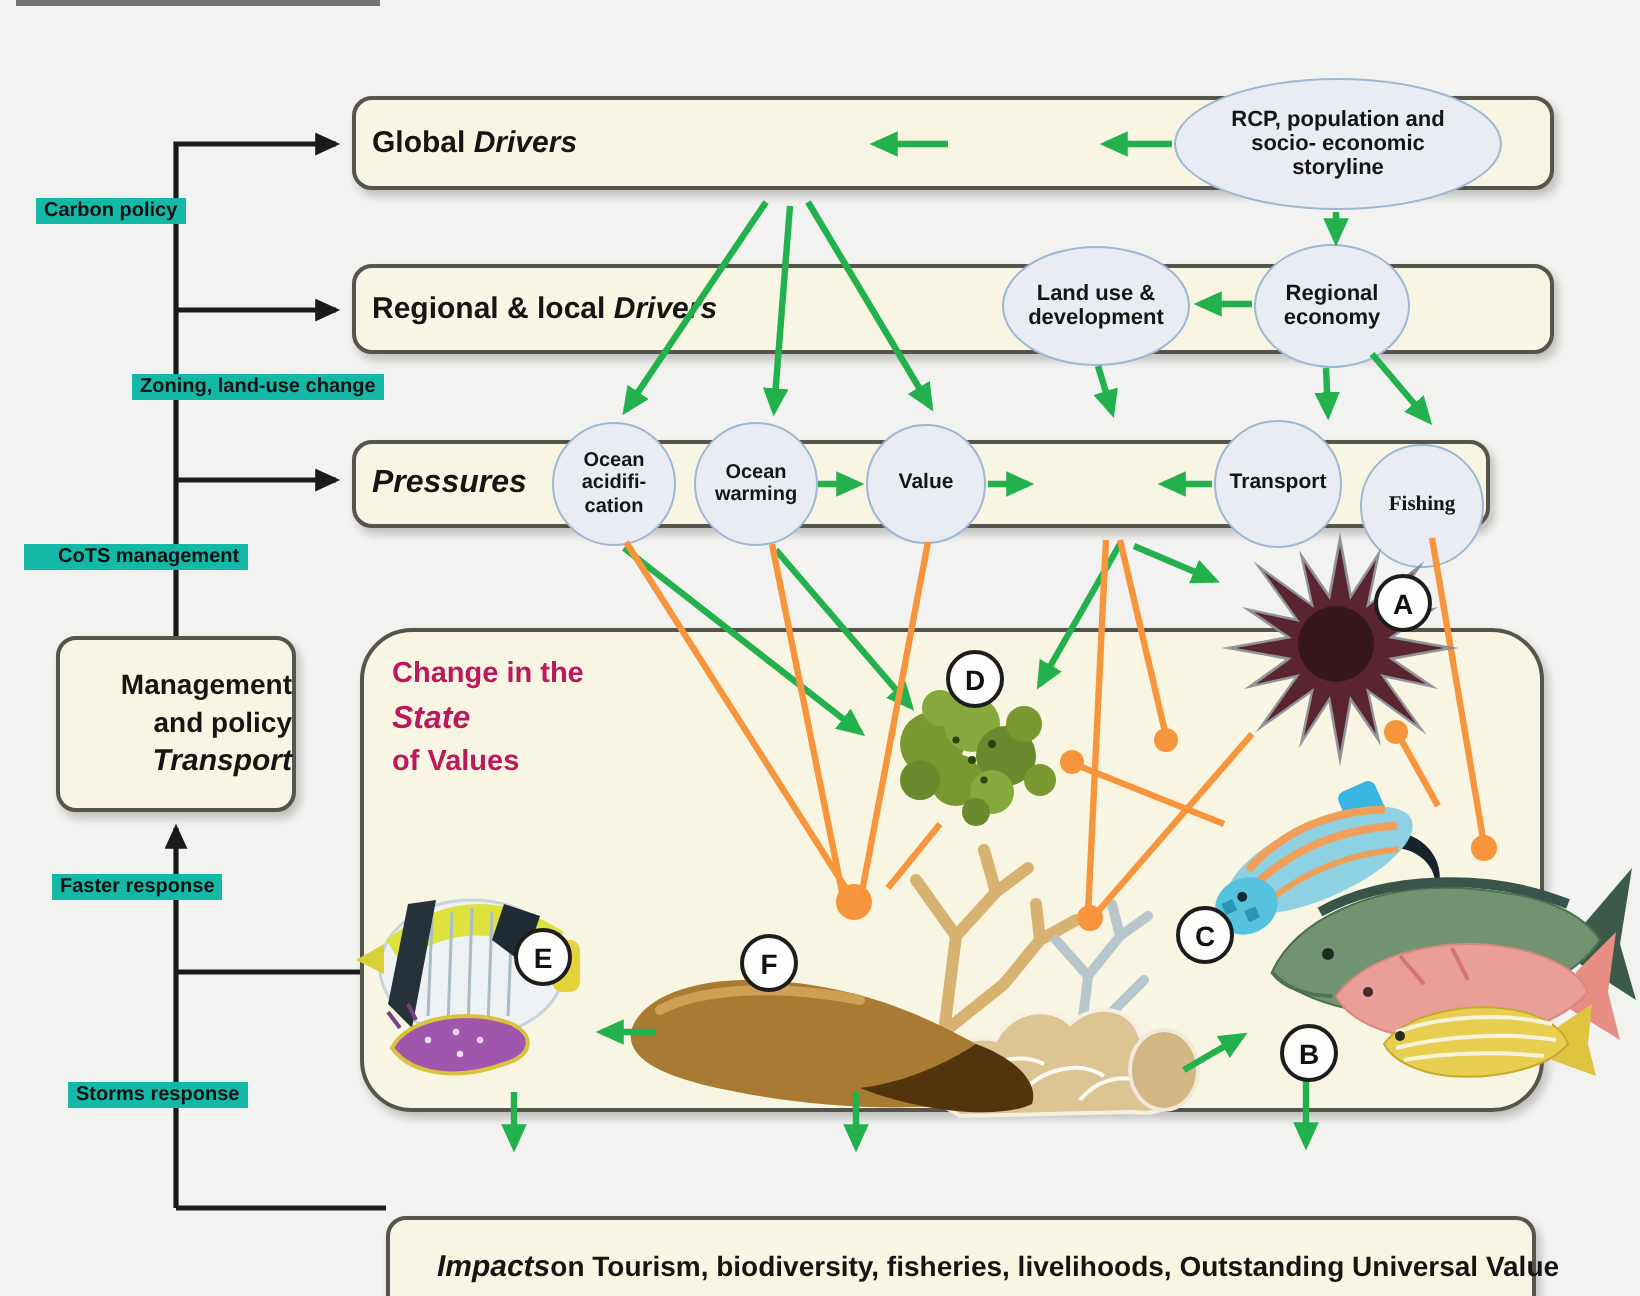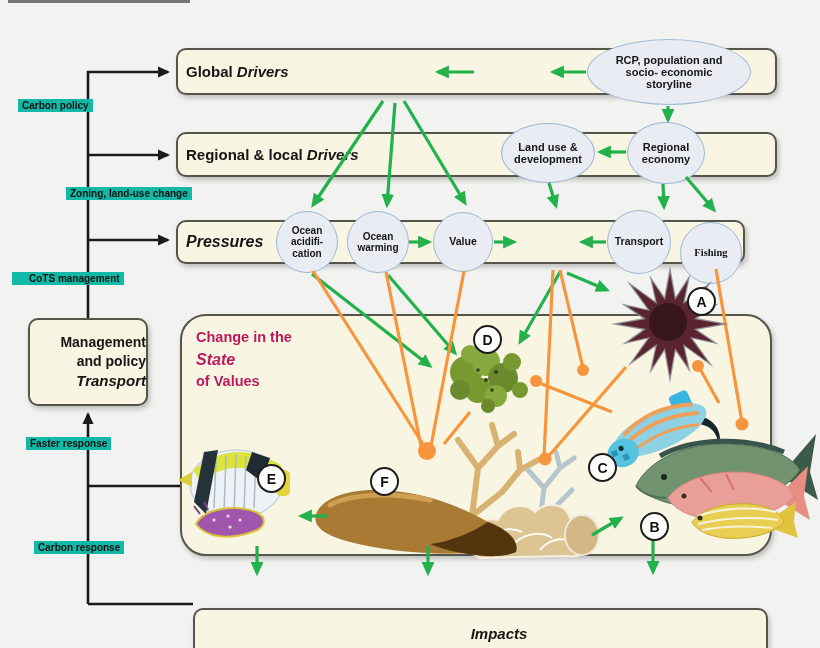--- a/index.html
+++ b/index.html
@@ -44,20 +44,21 @@
     <div class="rowlabel ital" style="font-size:16px;">Pressures</div>
   </div>
   <div class="box bigbox" style="left:180px;top:314px;width:592px;height:242px;"></div>
   <div class="statetext">
     <span>Change in the</span>
       <span class="ital" style="font-size:16px;">State</span>
       <span>of Values</span>
   </div>
   <div class="box impacts" style="left:193px;top:608px;width:575px;height:50px;padding-left:37px;">
     <span class="ital" style="font-size:15px;">Impacts</span>
+      <span> on Tourism, biodiversity, fisheries, livelihoods, Outstanding Universal Value</span>
   </div>
   <div class="box respbox" style="left:28px;top:318px;width:120px;height:88px;align-items:flex-end;">
     <span>Management</span>
     <span>and policy</span>
     <span class="ital" style="font-size:15px;">Transport</span>
   </div>
 
   <div class="ellipse" style="left:587px;top:39px;width:164px;height:66px;font-size:11px;">RCP, population and
 socio- economic
 storyline</div>
@@ -237,21 +238,21 @@
       <polygon transform="translate(670,324) scale(1.14) translate(-670,-324)" opacity="0.9" fill="#858a90" points="722,324 694,329 713,342 690,337 708,362 683,344 688,367 675,348 670,376 665,348 652,368 657,344 633,361 650,337 628,342 646,329 618,324 646,319 627,306 650,311 632,286 657,304 652,281 665,300 670,273 675,300 688,280 683,304 707,286 690,311 713,306 694,319"></polygon>
       <polygon fill="#5a2531" points="722,324 694,329 713,342 690,337 708,362 683,344 688,367 675,348 670,376 665,348 652,368 657,344 633,361 650,337 628,342 646,329 618,324 646,319 627,306 650,311 632,286 657,304 652,281 665,300 670,273 675,300 688,280 683,304 707,286 690,311 713,306 694,319"></polygon>
       <circle cx="668" cy="322" r="19" fill="#38161d"></circle>
     </g>
   </svg>
 
   <div class="lbl" style="left:18px;top:99px;">Carbon policy</div>
   <div class="lbl" style="left:18px;top:187px;margin-left:48px;">Zoning, land-use change</div>
   <div class="lbl" style="left:12px;top:272px;padding-left:17px;">CoTS management</div>
   <div class="lbl" style="left:26px;top:437px;text-align:right;">Faster response</div>
-  <div class="lbl" style="left:34px;top:541px;">Carbon response</div>
+  <div class="lbl" style="left:34px;top:541px;">Storms response</div>
 
   <div class="marker" style="left:687px;top:287px;">A</div>
   <div class="marker" style="left:640px;top:512px;">B</div>
   <div class="marker" style="left:588px;top:453px;">C</div>
   <div class="marker" style="left:473px;top:325px;">D</div>
   <div class="marker" style="left:257px;top:464px;">E</div>
   <div class="marker" style="left:370px;top:467px;">F</div>
 </div>
 
 </body></html>

